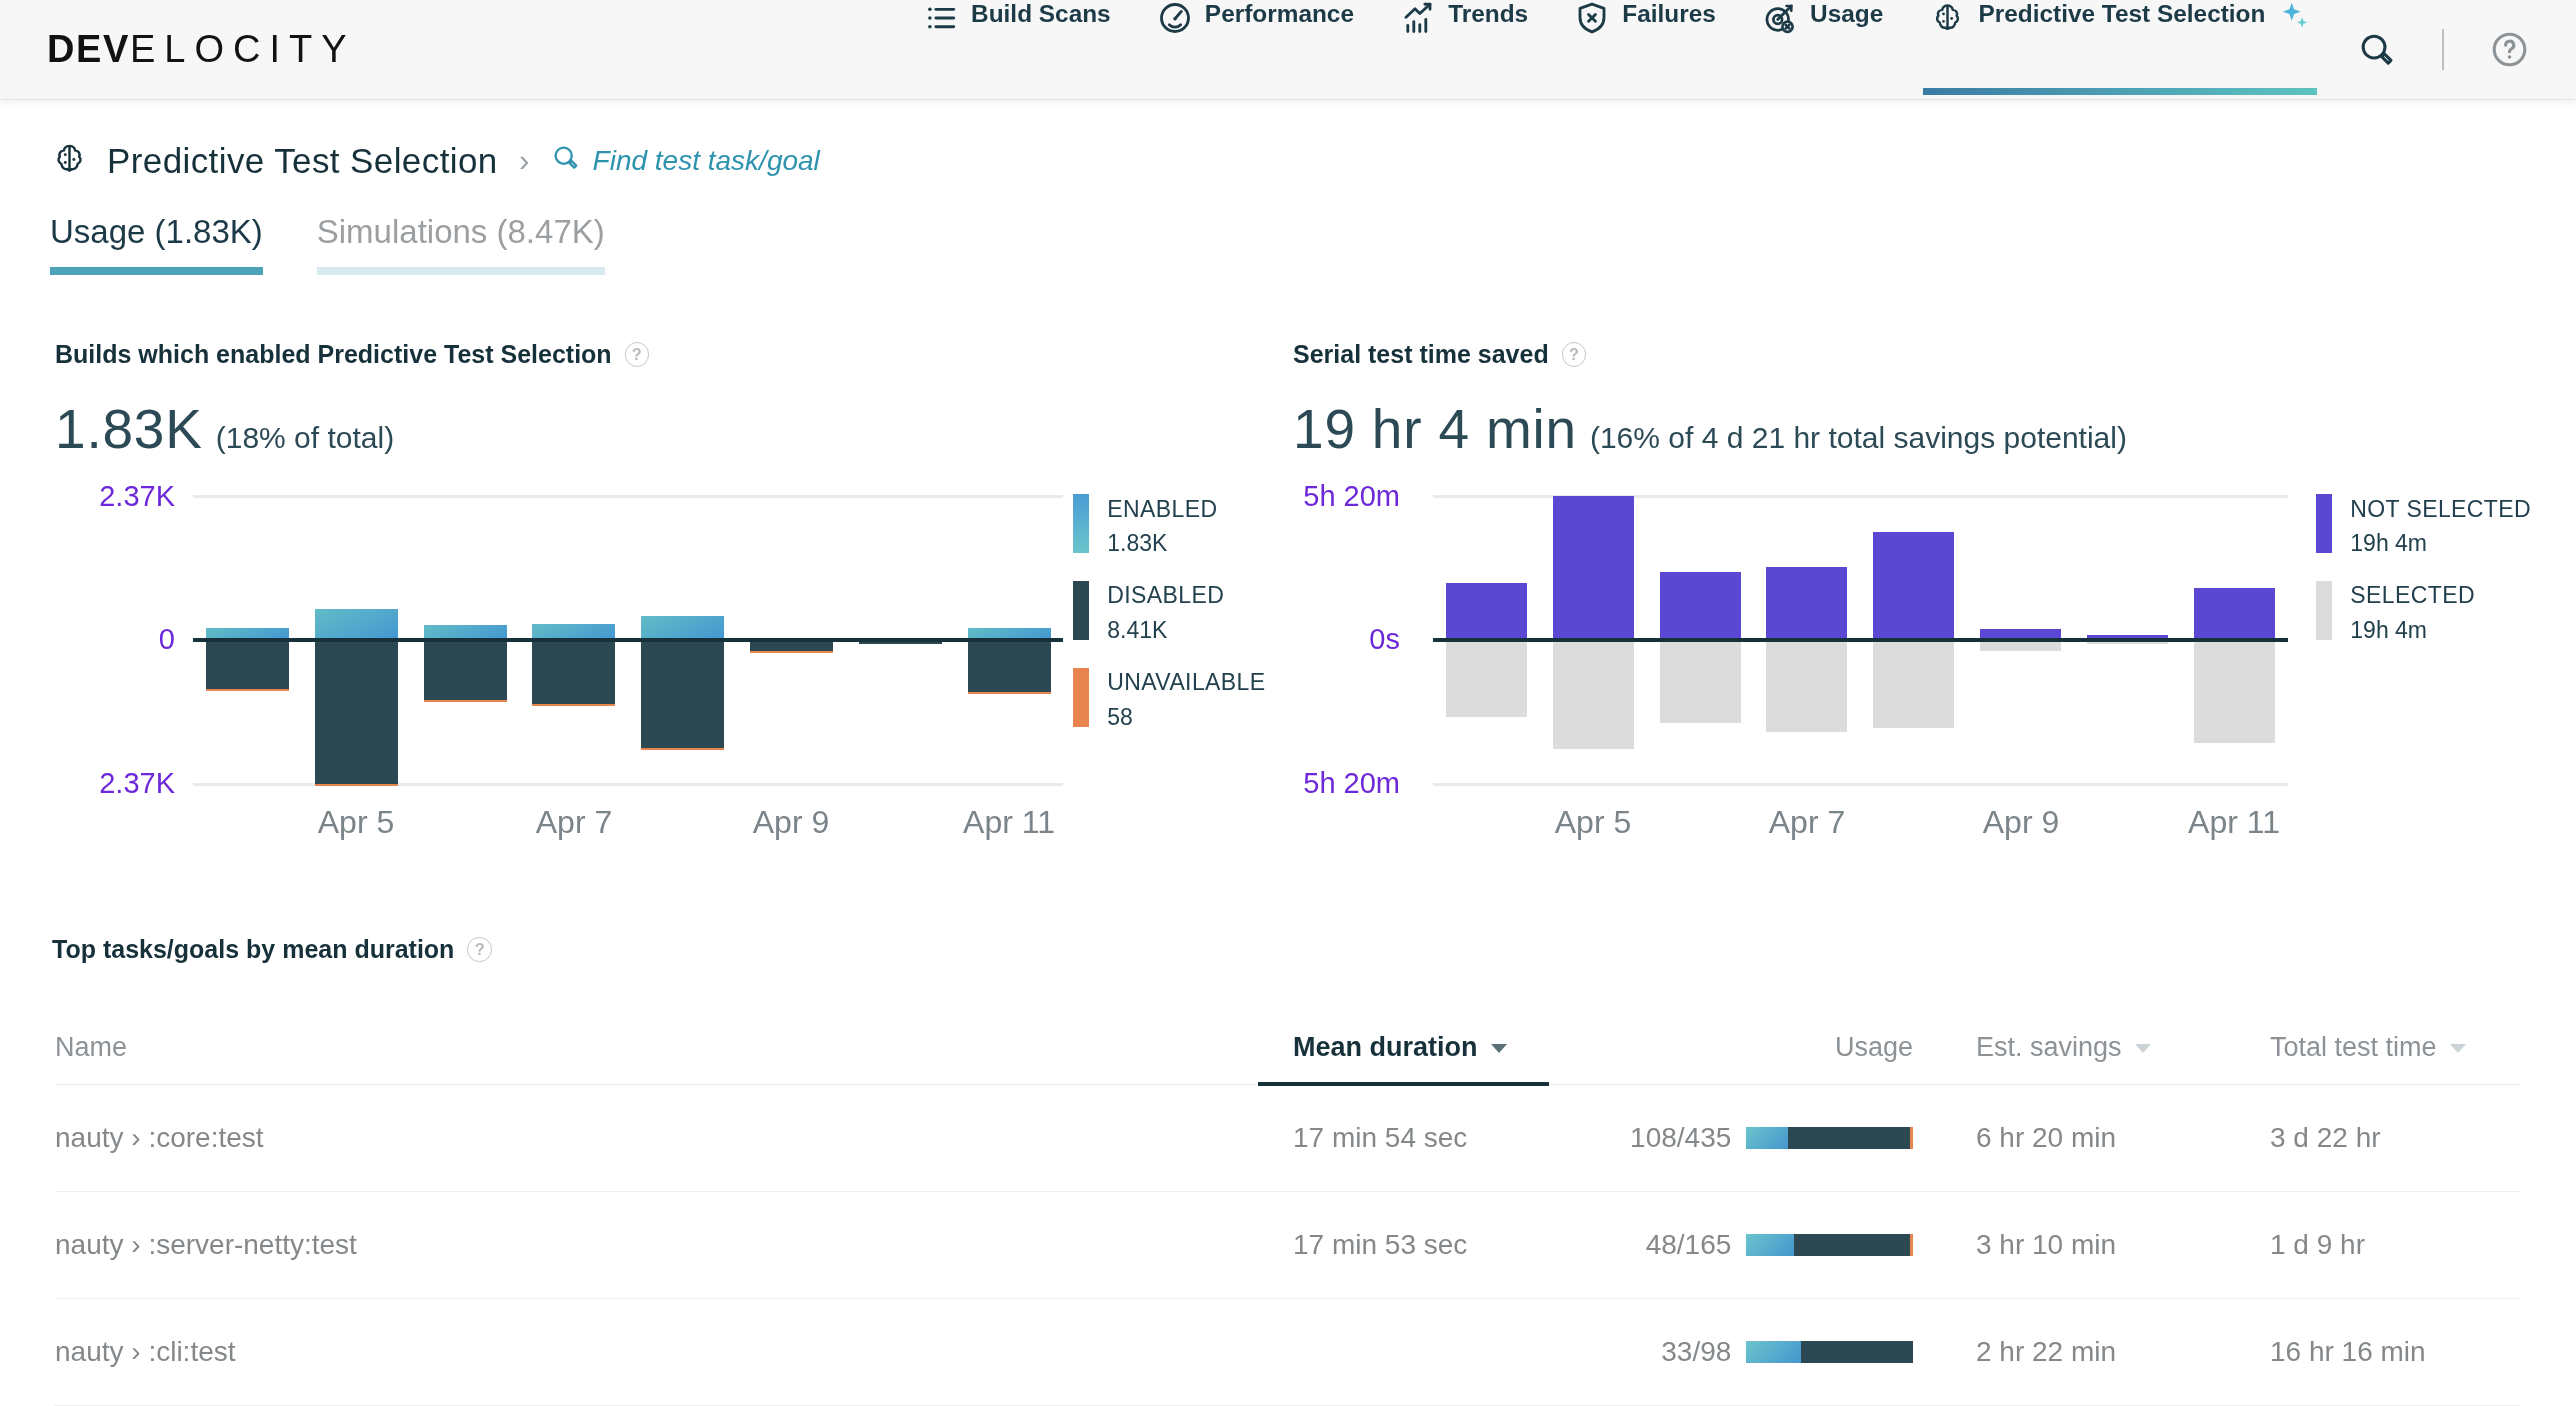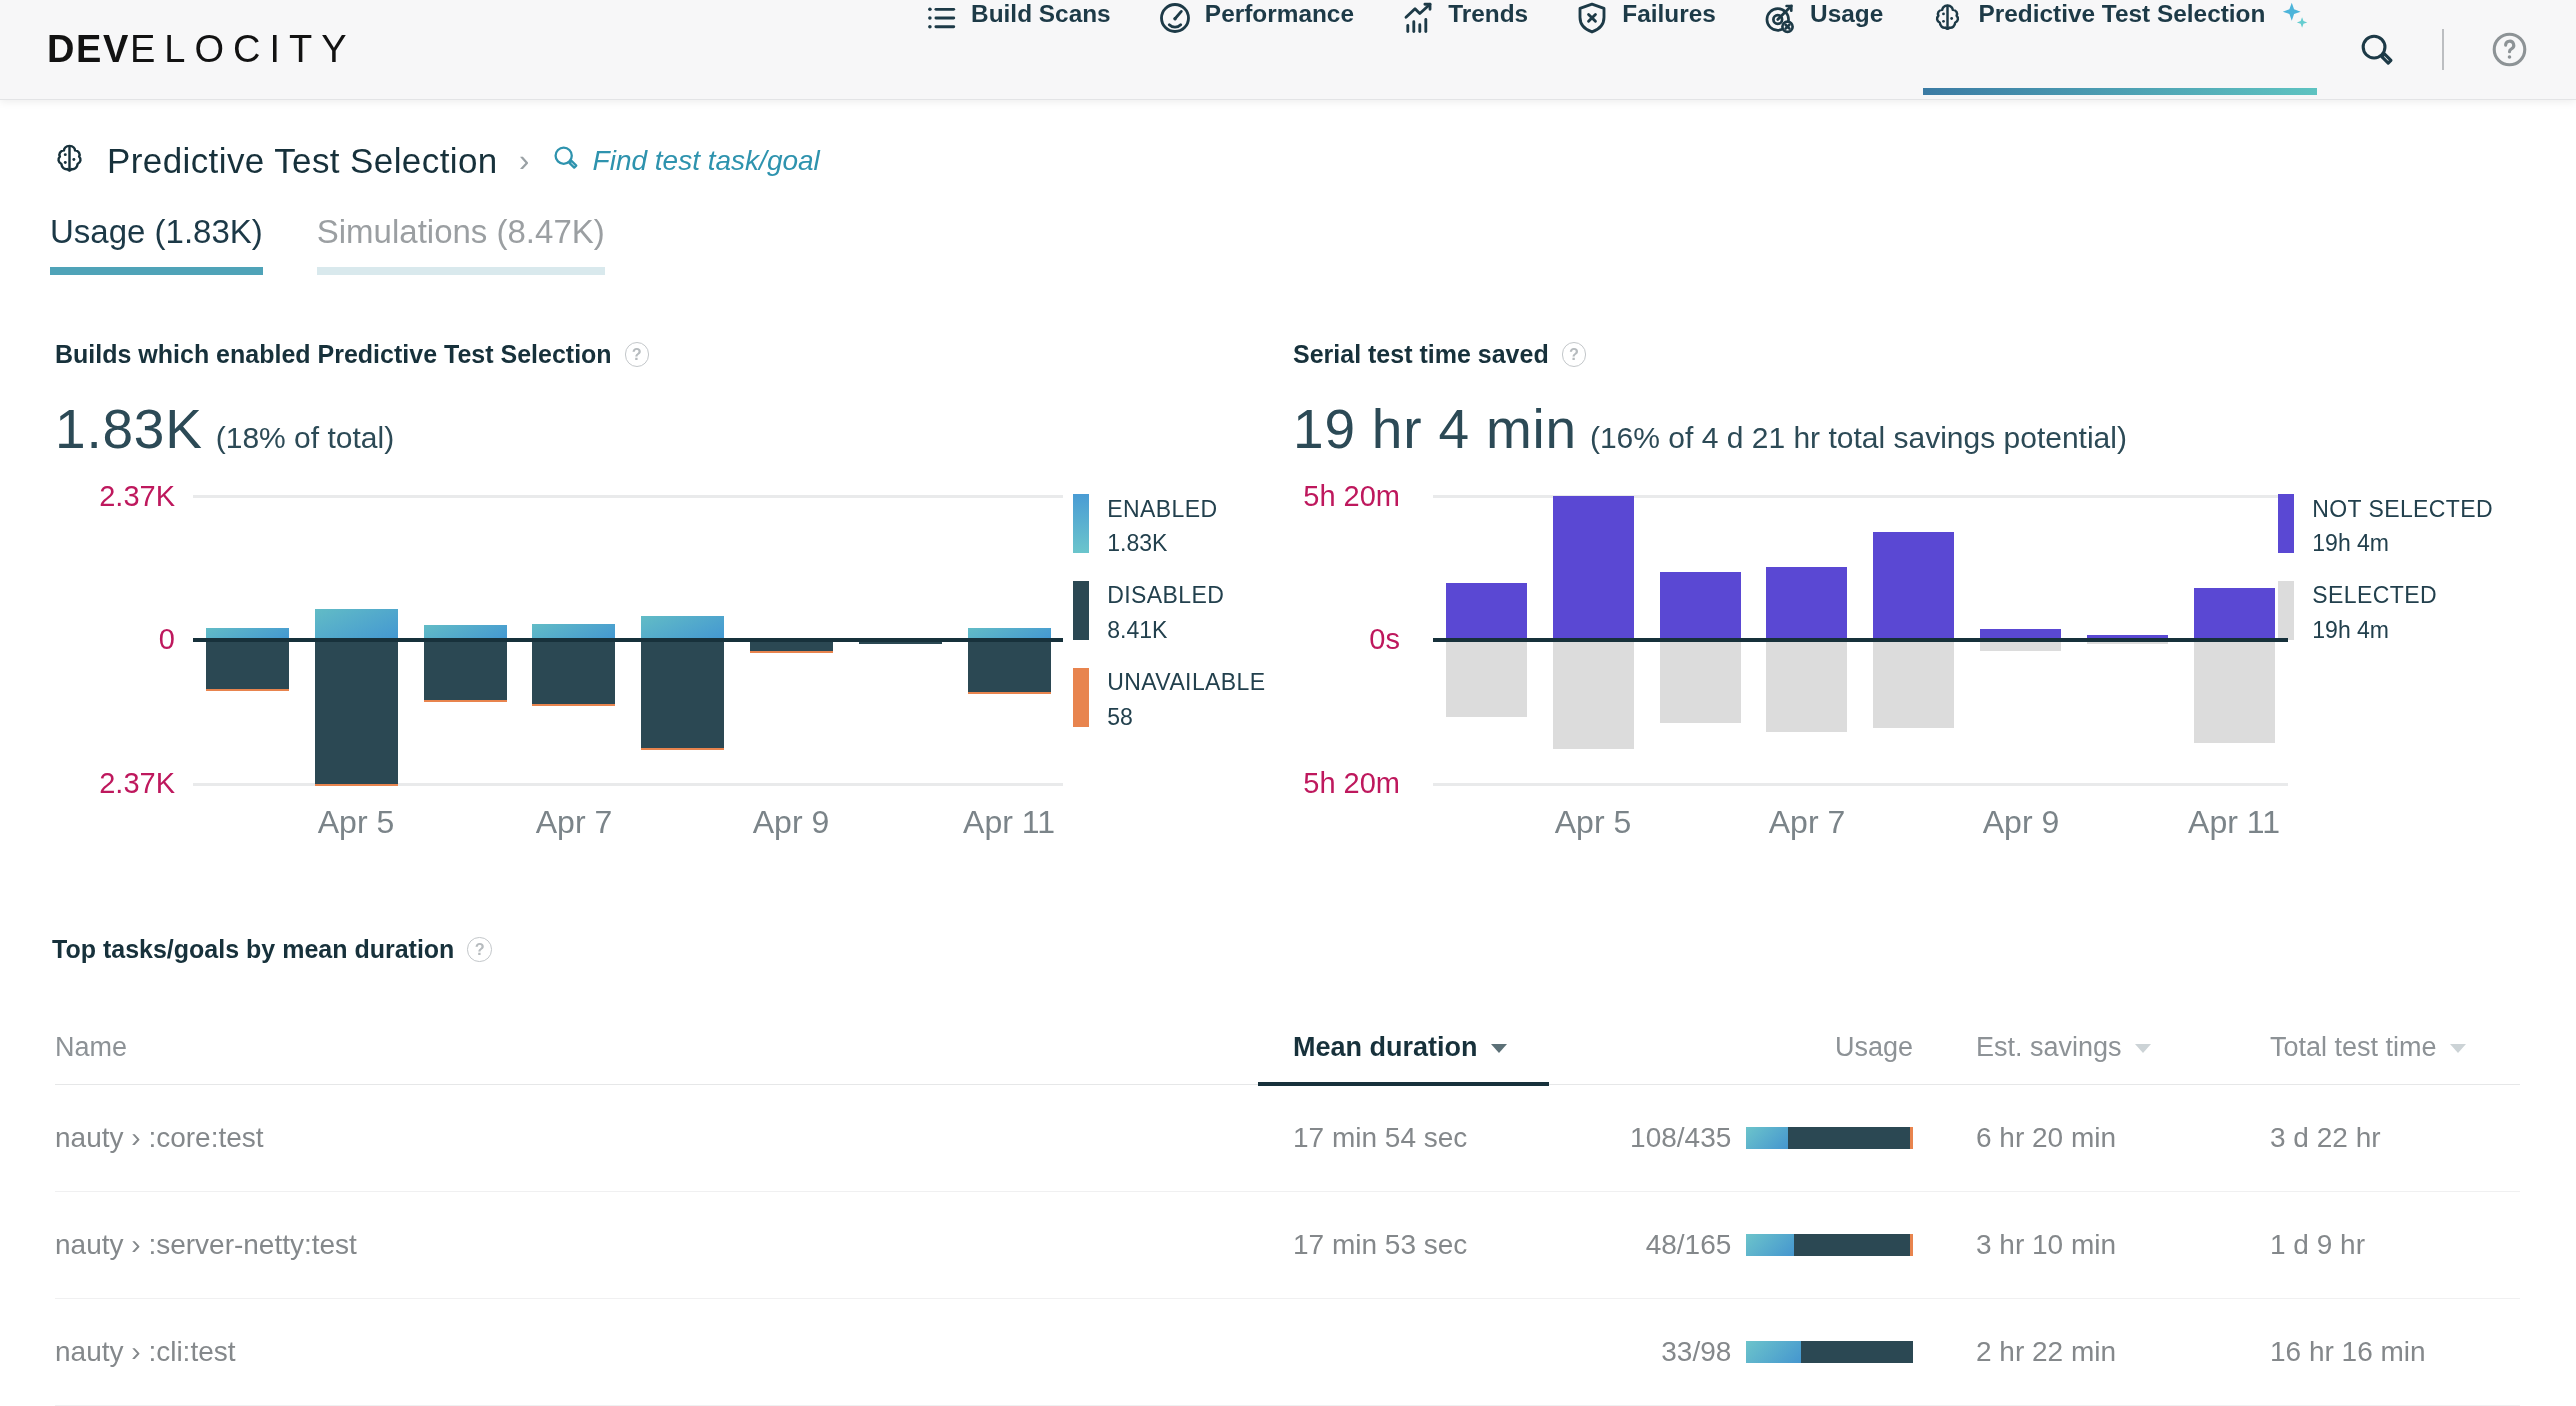--- a/index.html
+++ b/index.html
@@ -57,31 +57,31 @@
     display:inline-flex; align-items:center; justify-content:center;
     font-size:16.3px; color:#b6bbbe; font-weight:700; cursor:pointer; flex:0 0 auto;
   }
   .plot { position:absolute; top:156px; height:288px; }
   .chart-block.left  .plot { left:138px; width:870px; }
   .chart-block.right .plot { left:140px; width:855px; }
   .grid-top, .grid-bottom { position:absolute; left:0; right:0; height:2.4px; background:#e9eaeb; }
   .grid-top { top:-0.8px; } .grid-bottom { bottom:-1.6px; }
   .zero-line { position:absolute; left:0; right:0; top:50%; height:3.3px; margin-top:-1.6px; background:#17313b; z-index:3; }
   .bar { position:absolute; z-index:1; }
-  .ylab { position:absolute; font-size:29px; color:#be185d; text-align:right; line-height:36px; }
+  .ylab { position:absolute; font-size:29px; color:#6d28d9; text-align:right; line-height:36px; }
   .chart-block.left  .ylab { width:120px; left:0; }
   .chart-block.right .ylab { width:107px; left:0; }
   .ylab.top { top:138px; } .ylab.zero { top:281px; } .ylab.bottom { top:425px; }
   .xlabels { position:absolute; top:464px; height:41px; }
   .chart-block.left  .xlabels { left:138px; width:870px; }
   .chart-block.right .xlabels { left:140px; width:855px; }
   .xlab { position:absolute; transform:translateX(-50%); font-size:32px; color:#7b8489; white-space:nowrap; }
   .legend { position:absolute; top:147px; display:flex; flex-direction:column; gap:24px;margin-top:7px; }
   .chart-block.left  .legend { left:1018px; }
-  .chart-block.right .legend { left:985px; }
+  .chart-block.right .legend { left:1023px; }
   .legend-item { display:flex; gap:18px; }
   .swatch { width:16.3px; height:59px; flex:0 0 auto; }
   .legend-text { display:flex; flex-direction:column; gap:7.3px; padding-top:1.6px; }
   .legend-label { font-size:23px; font-weight:500; color:#22404d; letter-spacing:0.4px; white-space:nowrap; }
   .legend-value { font-size:23px; font-weight:400; color:#22404d; }
   
   .section-title { position:absolute; top:935px; left:52px; display:flex; align-items:center; gap:13px;
     font-size:25px; font-weight:700; color:#17313b; }
   .table { position:absolute; left:55px; top:1008px; width:2465px; }
   .thead { position:relative; height:77px; border-bottom:1.6px solid #e6e7e8; }

